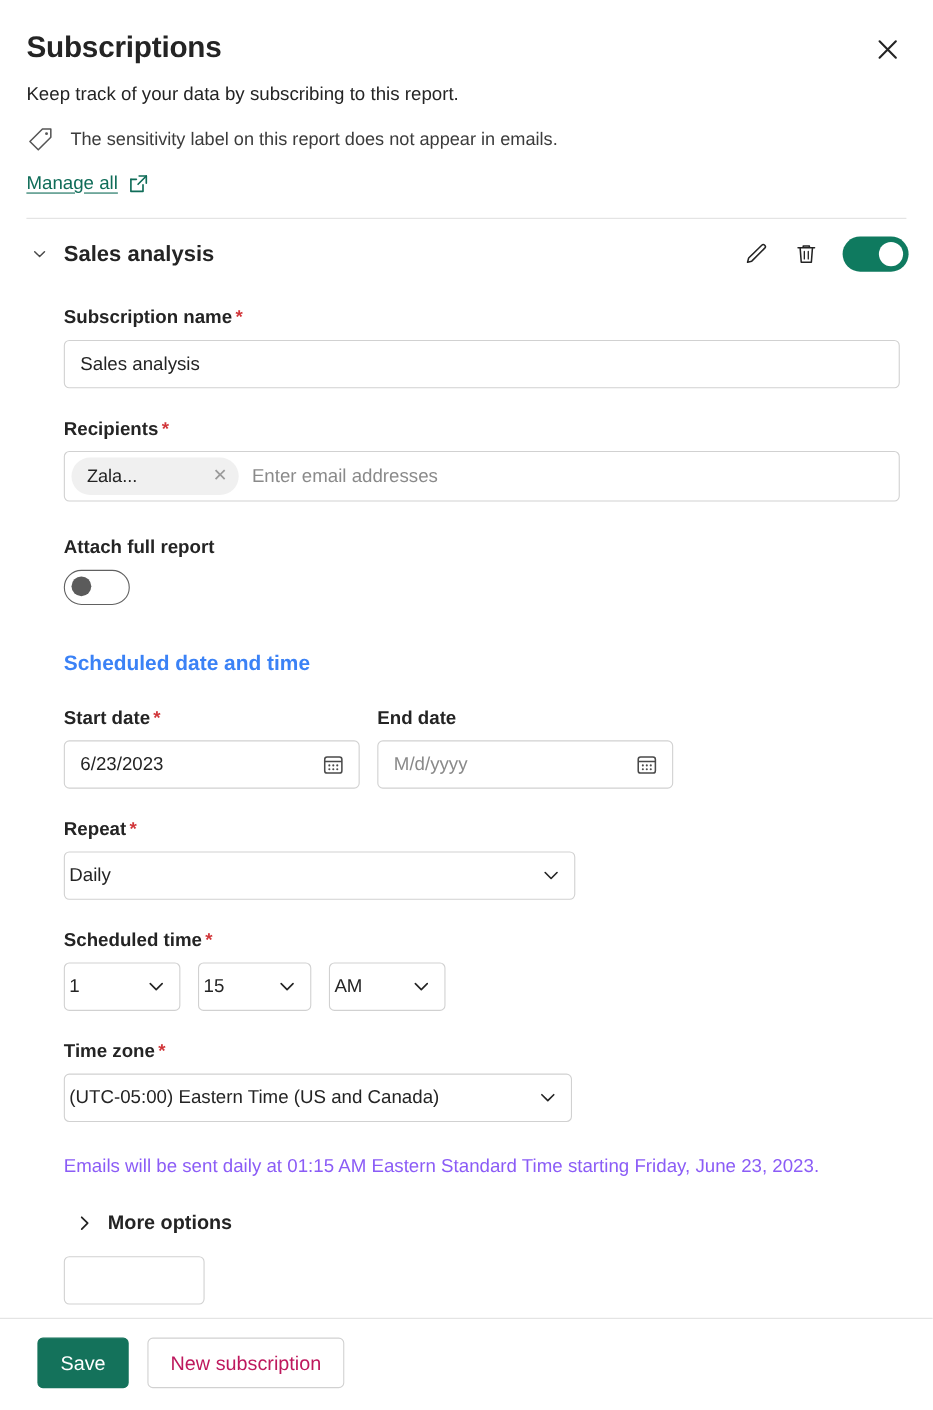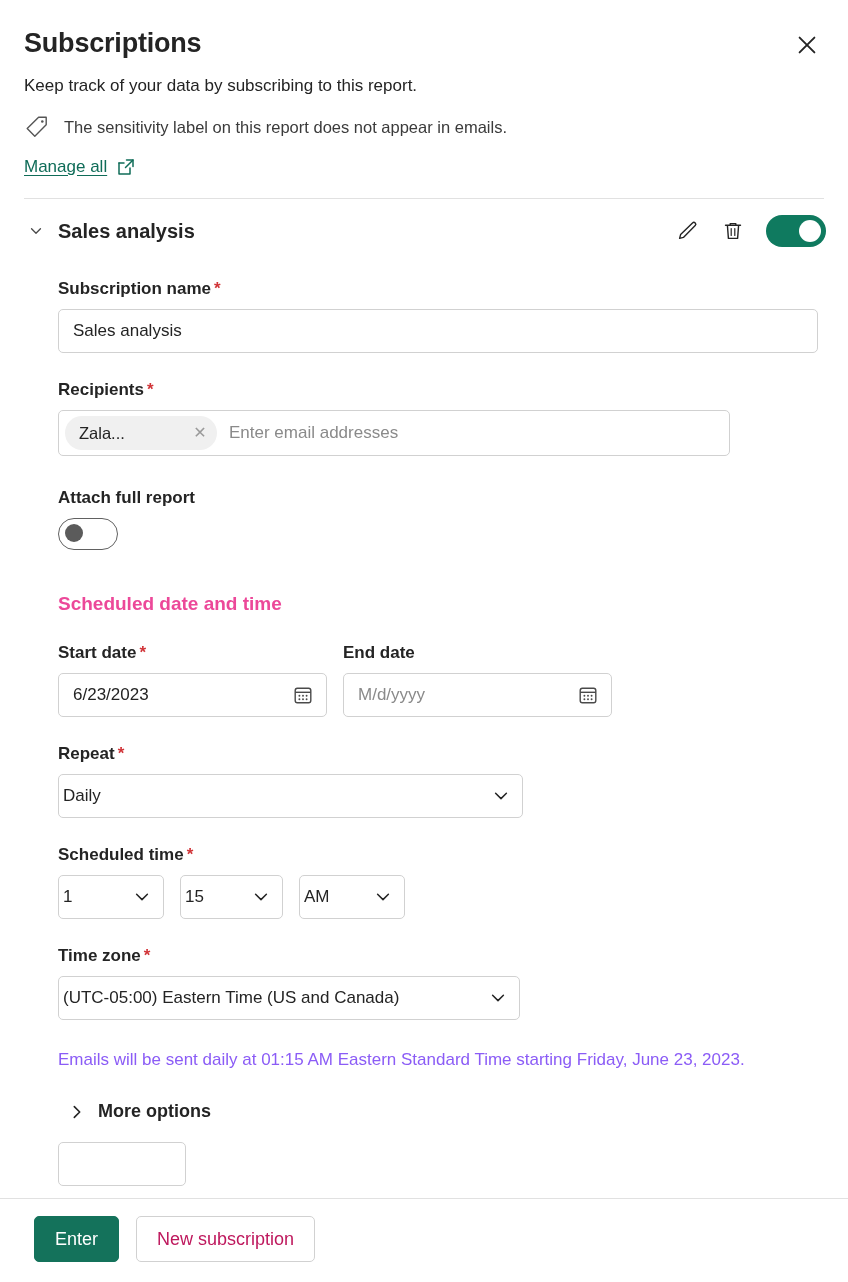--- a/index.html
+++ b/index.html
@@ -225,21 +225,21 @@
     font-family: "Liberation Sans", sans-serif;
     color: #242424;
     padding: 0 14px;
     background: #fff;
     outline: none;
   }
   .text-input::placeholder { color: #8a8a8a; }
 
   
   .recipients-box {
-    width: 672px;
+    width: 760px;
     min-height: 46px;
     border: 1px solid #d1d1d1;
     border-radius: 5px;
     display: flex;
     align-items: center;
     padding: 5px 6px;
     background: #fff;
   }
   .chip {
     display: flex;
@@ -289,21 +289,21 @@
     font-weight: 600;
     color: #242424;
     margin-top: 32px;
     margin-bottom: 10px;
     display: block;
   }
 
   .section-title {
     font-size: 19px;
     font-weight: 600;
-    color: #ec4899;
+    color: #3b82f6;
     margin-top: 42px;
     margin-bottom: 0;
     line-height: 24px;
   }
 
   .date-row {
     display: flex;
     gap: 16px;
   }
   .date-col { display: flex; flex-direction: column; }
@@ -637,17 +637,17 @@
         </span>
         <span class="mo-label">More options</span>
       </div>
 
       <div class="clipped-field"></div>
 
     </div>
   </div>
 
   <div class="footer">
-    <button class="btn btn-primary">Enter</button>
+    <button class="btn btn-primary">Save</button>
     <button class="btn btn-secondary">New subscription</button>
   </div>
 
 </div>
 
 </body></html>

